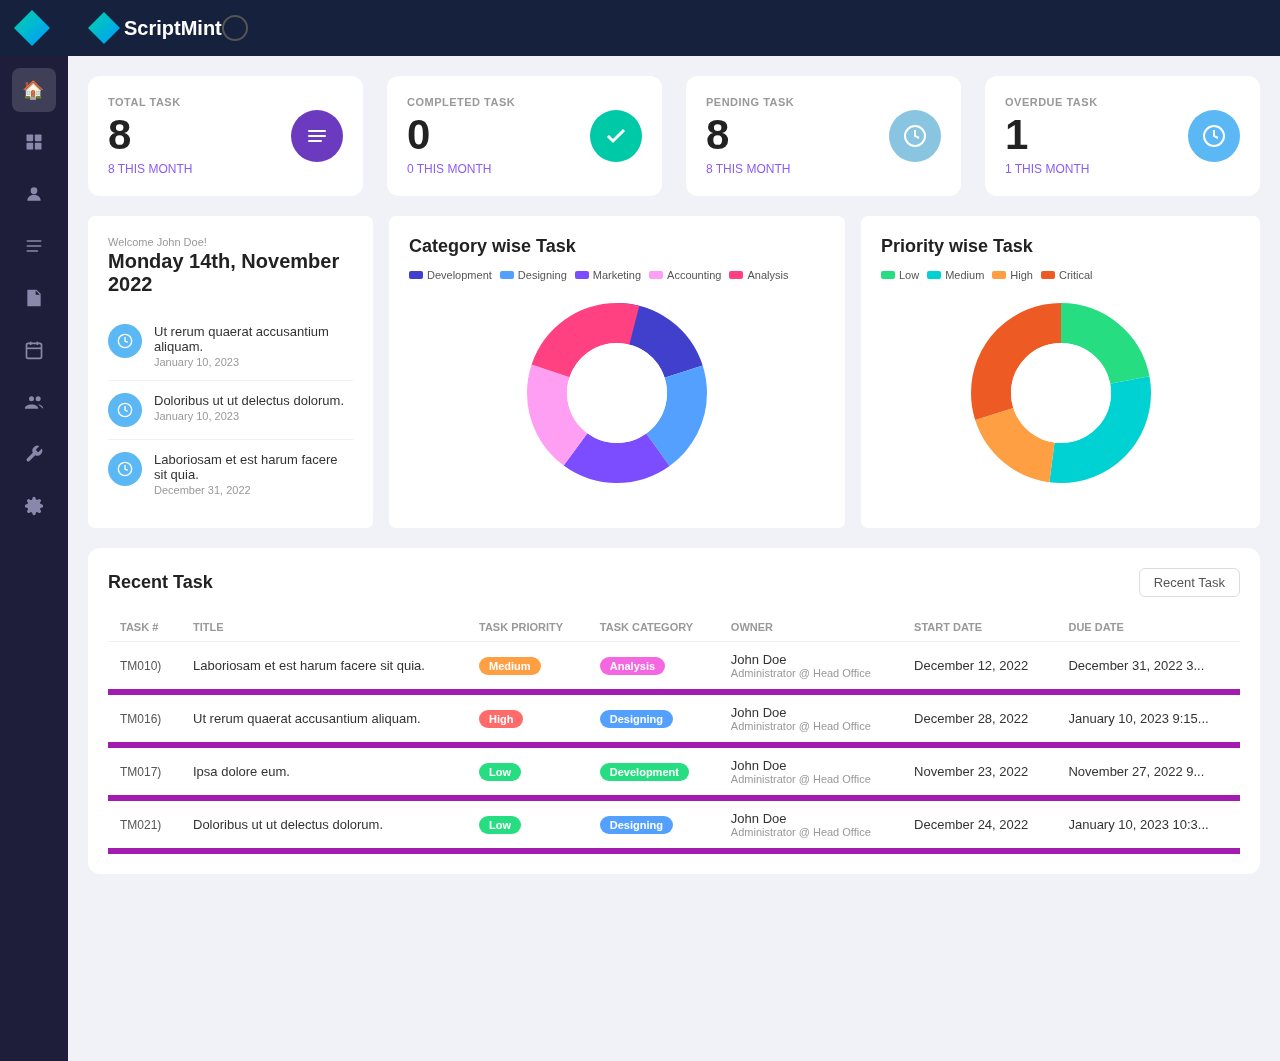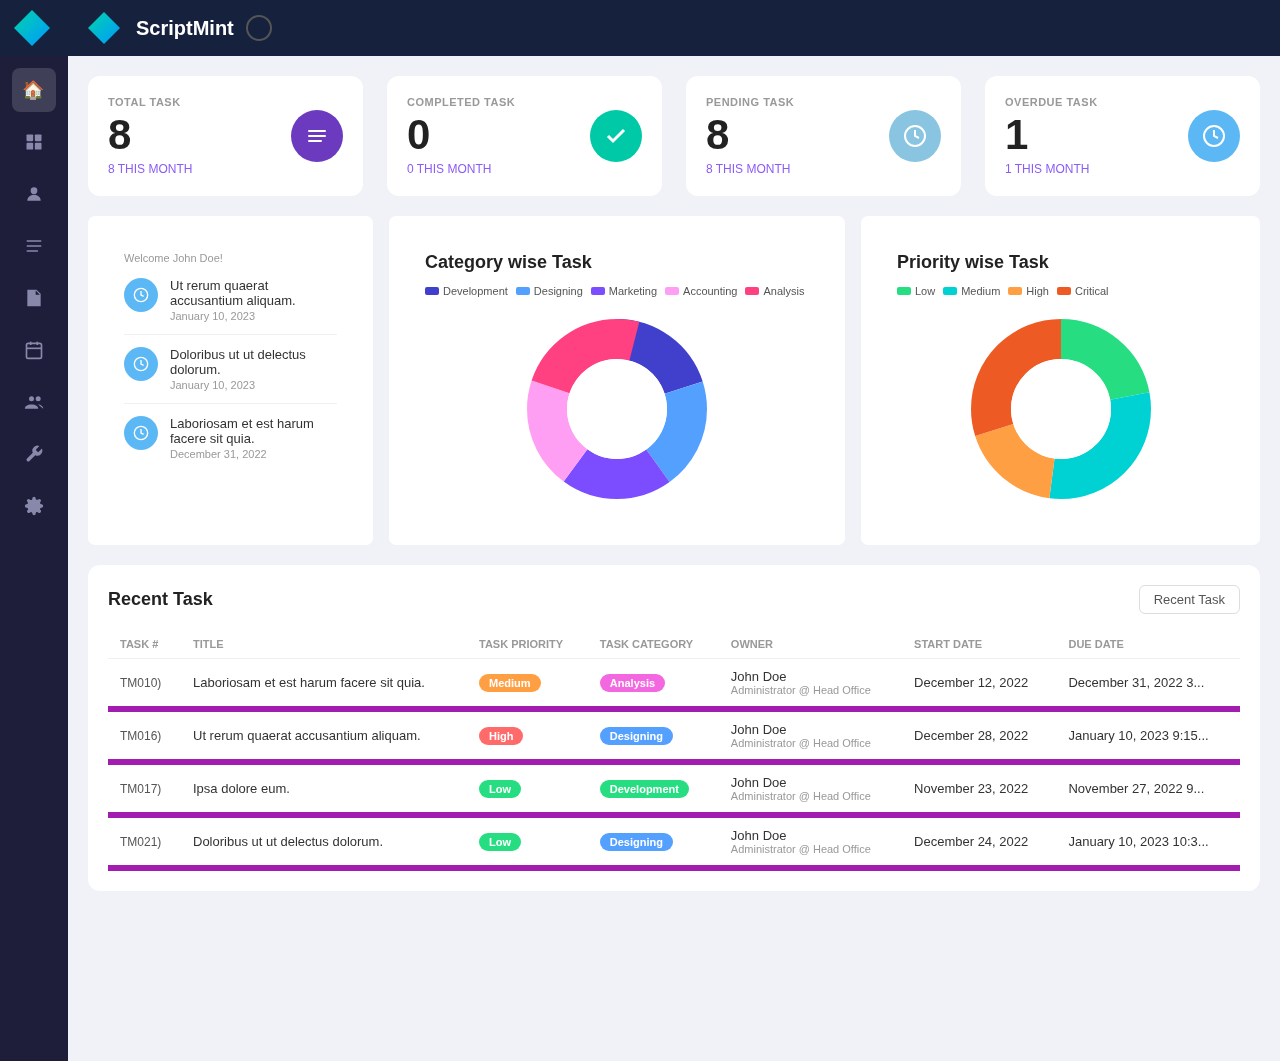--- a/index.html
+++ b/index.html
@@ -59,21 +59,20 @@
       overflow: hidden;
     }
 
     
     .topbar {
       background: #16213e;
       height: 56px;
       display: flex;
       align-items: center;
       padding: 0 20px;
-      gap: 12px;
     }
     .topbar-title {
       color: #fff;
       font-size: 20px;
       font-weight: 700;
     }
     .topbar-circle {
       width: 26px; height: 26px;
       border: 2px solid #555;
       border-radius: 50%;
@@ -140,21 +139,21 @@
 
     
     .middle-row {
       display: grid;
       grid-template-columns: 1fr 1.6fr 1.4fr;
       gap: 16px;
     }
     .card {
       background: #fff;
       border-radius: 7px;
-      padding: 36px;
+      padding: 20px;
     }
     .card-title {
       font-size: 18px;
       font-weight: 600;
       color: #222;
       margin-bottom: 12px;
     }
 
     
     .welcome-date {
@@ -400,20 +399,21 @@
               <polyline points="12 6 12 12 16 14"></polyline>
             </svg>
         </div>
       </div>
     </div>
 
     <div class="middle-row">
 
       <div class="card">
         <div class="welcome-date">Welcome John Doe!</div>
+        <div class="welcome-bold-date">Monday 14th, November 2022</div>
 
         <div class="task-item">
           <div class="task-clock">
             <svg width="16" height="16" viewBox="0 0 24 24" fill="none" stroke="white" stroke-width="2">
                 <circle cx="12" cy="12" r="10"></circle>
                 <polyline points="12 6 12 12 16 14"></polyline>
               </svg>
           </div>
           <div>
             <div class="task-text">Ut rerum quaerat accusantium aliquam.</div>

